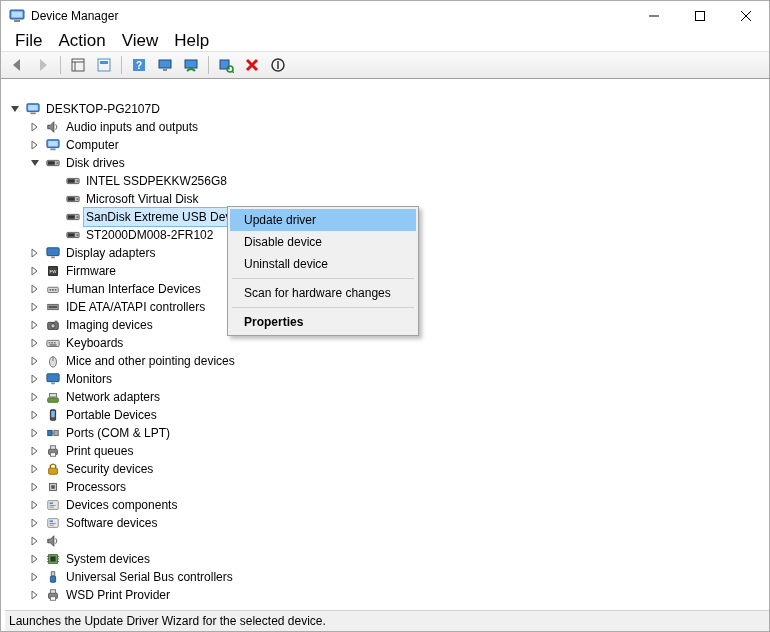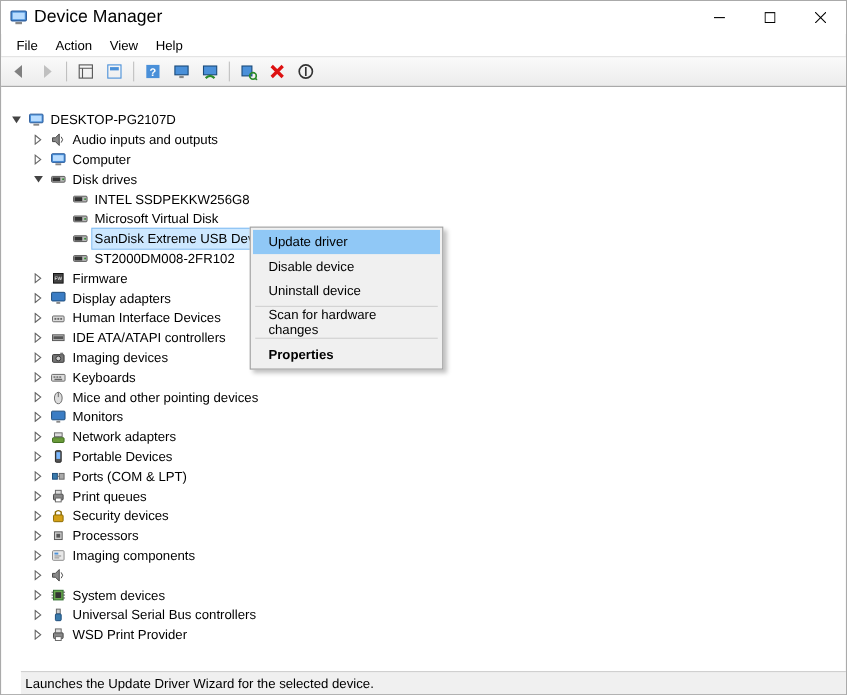--- a/index.html
+++ b/index.html
@@ -19,38 +19,38 @@
 
   
   .titlebar {
     height: 30px;
     display: flex;
     align-items: center;
     padding-left: 8px;
     background: #fff;
   }
   .titlebar .title-icon svg { display:block; }
-  .titlebar .title-text { margin-left: 6px; font-size: 16px; }
+  .titlebar .title-text { margin-left: 6px; font-size: 12px; }
   .titlebar .spacer { flex: 1; }
   .titlebar .win-btn {
     width: 46px;
     height: 30px;
     display: flex;
     align-items: center;
     justify-content: center;
   }
   .titlebar .win-btn svg { display:block; }
 
   
   .menubar {
     display: flex;
     align-items: center;
     height: 20px;
     padding-left: 6px;
-    font-size: 12px;
+    font-size: 17px;
   }
   .menubar .menu-item { padding: 2px 8px; }
 
   
   .toolbar {
     height: 28px;
     border-top: 1px solid #e1e1e1;
     border-bottom: 1px solid #a0a0a0;
     background: linear-gradient(#fafafa,#ececec);
     display: flex;
@@ -120,21 +120,21 @@
   .node.selected .label {
     background: #cde8ff;
     outline: 1px solid #7abaf3;
   }
 
   
   .ctxmenu {
     position: absolute;
     left: 226px;
     top: 205px;
-    width: 176px;
+    width: 192px;
     background: #f0f0f0;
     border: 1px solid #a0a0a0;
     box-shadow: 3px 3px 4px rgba(0,0,0,0.25);
     padding: 2px;
     font-size: 12px;
   }
   .ctxmenu .mi {
     padding: 4px 14px;
     height: 22px;
     line-height: 14px;
@@ -146,21 +146,21 @@
   .ctxmenu .msep {
     height: 1px;
     margin: 3px 2px;
     background: #d0d0d0;
   }
 
   
   .statusbar {
     position: absolute;
     bottom: 0;
-    left: 18px;
+    left: 4px;
     right: 0;
     height: 21px;
     border-top: 1px solid #d0d0d0;
     background: #f0f0f0;
     font-size: 12px;
     padding: 2px 4px;
     display: flex;
     align-items: center;
   }
 
@@ -549,128 +549,128 @@
           </li>
           <li>
             <div class="node">
               <span class="tw">
                 <svg width="10" height="10">
                   <use href="#sym-twisty-right"></use>
                 </svg>
               </span>
               <span class="ico">
                 <svg class="devglyph" width="16" height="14">
+                  <use href="#sym-monitor"></use>
+                </svg>
+              </span>
+              <span class="label">Display adapters</span>
+            </div>
+          </li>
+          <li>
+            <div class="node">
+              <span class="tw">
+                <svg width="10" height="10">
+                  <use href="#sym-twisty-right"></use>
+                </svg>
+              </span>
+              <span class="ico">
+                <svg class="devglyph" width="16" height="14">
                   <use href="#sym-firmware"></use>
                 </svg>
               </span>
               <span class="label">Firmware</span>
             </div>
           </li>
           <li>
             <div class="node">
               <span class="tw">
                 <svg width="10" height="10">
                   <use href="#sym-twisty-right"></use>
                 </svg>
               </span>
               <span class="ico">
                 <svg class="devglyph" width="16" height="14">
+                  <use href="#sym-hid"></use>
+                </svg>
+              </span>
+              <span class="label">Human Interface Devices</span>
+            </div>
+          </li>
+          <li>
+            <div class="node">
+              <span class="tw">
+                <svg width="10" height="10">
+                  <use href="#sym-twisty-right"></use>
+                </svg>
+              </span>
+              <span class="ico">
+                <svg class="devglyph" width="16" height="14">
+                  <use href="#sym-ide"></use>
+                </svg>
+              </span>
+              <span class="label">IDE ATA/ATAPI controllers</span>
+            </div>
+          </li>
+          <li>
+            <div class="node">
+              <span class="tw">
+                <svg width="10" height="10">
+                  <use href="#sym-twisty-right"></use>
+                </svg>
+              </span>
+              <span class="ico">
+                <svg class="devglyph" width="16" height="14">
+                  <use href="#sym-camera"></use>
+                </svg>
+              </span>
+              <span class="label">Imaging devices</span>
+            </div>
+          </li>
+          <li>
+            <div class="node">
+              <span class="tw">
+                <svg width="10" height="10">
+                  <use href="#sym-twisty-right"></use>
+                </svg>
+              </span>
+              <span class="ico">
+                <svg class="devglyph" width="16" height="14">
+                  <use href="#sym-keyboard"></use>
+                </svg>
+              </span>
+              <span class="label">Keyboards</span>
+            </div>
+          </li>
+          <li>
+            <div class="node">
+              <span class="tw">
+                <svg width="10" height="10">
+                  <use href="#sym-twisty-right"></use>
+                </svg>
+              </span>
+              <span class="ico">
+                <svg class="devglyph" width="16" height="14">
+                  <use href="#sym-mouse"></use>
+                </svg>
+              </span>
+              <span class="label">Mice and other pointing devices</span>
+            </div>
+          </li>
+          <li>
+            <div class="node">
+              <span class="tw">
+                <svg width="10" height="10">
+                  <use href="#sym-twisty-right"></use>
+                </svg>
+              </span>
+              <span class="ico">
+                <svg class="devglyph" width="16" height="14">
                   <use href="#sym-monitor"></use>
                 </svg>
               </span>
-              <span class="label">Display adapters</span>
-            </div>
-          </li>
-          <li>
-            <div class="node">
-              <span class="tw">
-                <svg width="10" height="10">
-                  <use href="#sym-twisty-right"></use>
-                </svg>
-              </span>
-              <span class="ico">
-                <svg class="devglyph" width="16" height="14">
-                  <use href="#sym-hid"></use>
-                </svg>
-              </span>
-              <span class="label">Human Interface Devices</span>
-            </div>
-          </li>
-          <li>
-            <div class="node">
-              <span class="tw">
-                <svg width="10" height="10">
-                  <use href="#sym-twisty-right"></use>
-                </svg>
-              </span>
-              <span class="ico">
-                <svg class="devglyph" width="16" height="14">
-                  <use href="#sym-ide"></use>
-                </svg>
-              </span>
-              <span class="label">IDE ATA/ATAPI controllers</span>
-            </div>
-          </li>
-          <li>
-            <div class="node">
-              <span class="tw">
-                <svg width="10" height="10">
-                  <use href="#sym-twisty-right"></use>
-                </svg>
-              </span>
-              <span class="ico">
-                <svg class="devglyph" width="16" height="14">
-                  <use href="#sym-camera"></use>
-                </svg>
-              </span>
-              <span class="label">Imaging devices</span>
-            </div>
-          </li>
-          <li>
-            <div class="node">
-              <span class="tw">
-                <svg width="10" height="10">
-                  <use href="#sym-twisty-right"></use>
-                </svg>
-              </span>
-              <span class="ico">
-                <svg class="devglyph" width="16" height="14">
-                  <use href="#sym-keyboard"></use>
-                </svg>
-              </span>
-              <span class="label">Keyboards</span>
-            </div>
-          </li>
-          <li>
-            <div class="node">
-              <span class="tw">
-                <svg width="10" height="10">
-                  <use href="#sym-twisty-right"></use>
-                </svg>
-              </span>
-              <span class="ico">
-                <svg class="devglyph" width="16" height="14">
-                  <use href="#sym-mouse"></use>
-                </svg>
-              </span>
-              <span class="label">Mice and other pointing devices</span>
-            </div>
-          </li>
-          <li>
-            <div class="node">
-              <span class="tw">
-                <svg width="10" height="10">
-                  <use href="#sym-twisty-right"></use>
-                </svg>
-              </span>
-              <span class="ico">
-                <svg class="devglyph" width="16" height="14">
-                  <use href="#sym-monitor"></use>
-                </svg>
-              </span>
               <span class="label">Monitors</span>
             </div>
           </li>
           <li>
             <div class="node">
               <span class="tw">
                 <svg width="10" height="10">
                   <use href="#sym-twisty-right"></use>
                 </svg>
               </span>
@@ -762,21 +762,36 @@
               <span class="tw">
                 <svg width="10" height="10">
                   <use href="#sym-twisty-right"></use>
                 </svg>
               </span>
               <span class="ico">
                 <svg class="devglyph" width="16" height="14">
                   <use href="#sym-software"></use>
                 </svg>
               </span>
-              <span class="label">Imaging components</span>
+              <span class="label">Devices components</span>
+            </div>
+          </li>
+          <li>
+            <div class="node">
+              <span class="tw">
+                <svg width="10" height="10">
+                  <use href="#sym-twisty-right"></use>
+                </svg>
+              </span>
+              <span class="ico">
+                <svg class="devglyph" width="16" height="14">
+                  <use href="#sym-software"></use>
+                </svg>
+              </span>
+              <span class="label">Software devices</span>
             </div>
           </li>
           <li>
             <div class="node">
               <span class="tw">
                 <svg width="10" height="10">
                   <use href="#sym-twisty-right"></use>
                 </svg>
               </span>
               <span class="ico">

